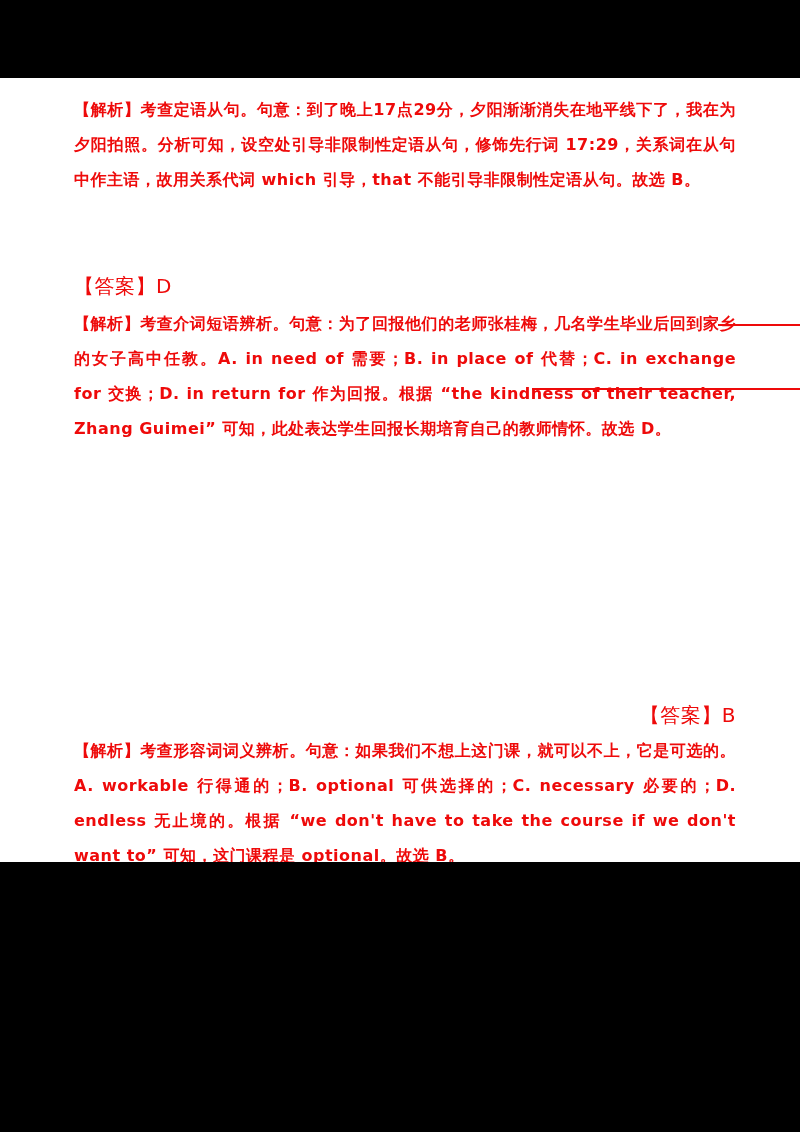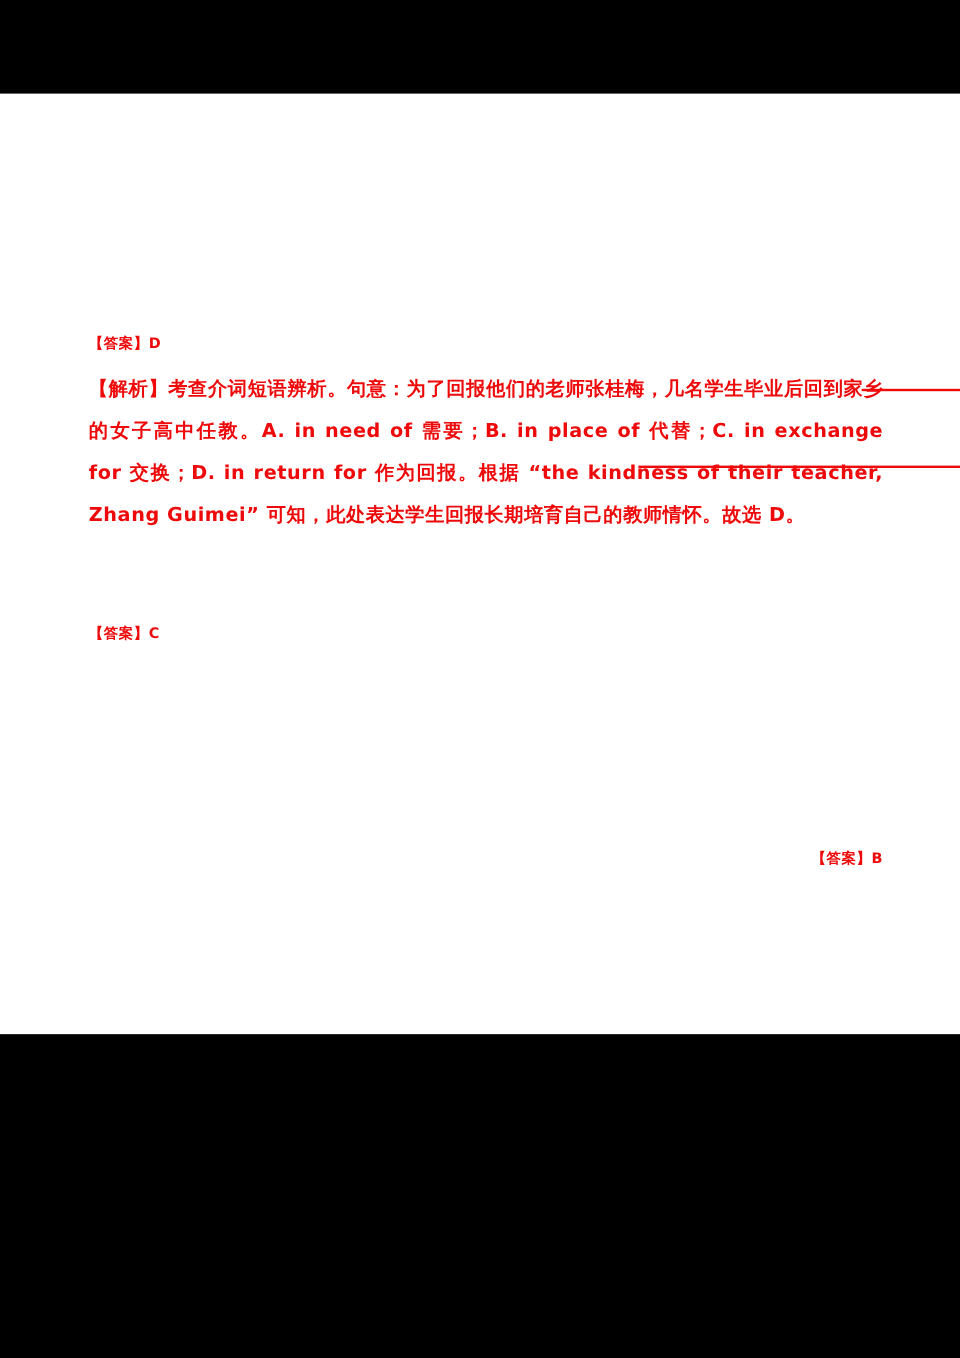--- a/index.html
+++ b/index.html
@@ -13,48 +13,49 @@
   .bar{position:absolute;left:0;width:800px;background:#000;}
   .bar.top{top:0;height:78px;}
   .bar.bottom{top:862px;height:270px;}
   .para{
     position:absolute;left:74px;width:662px;margin:0;
     color:#ee0a0a;font-size:16px;font-weight:bold;line-height:35px;
     text-align:justify;letter-spacing:0.5px;word-break:break-word;
   }
   .ans{
     position:absolute;left:74px;width:662px;margin:0;
-    color:#ee0a0a;font-size:12px;font-weight:bold;line-height:24px;
+    color:#ee0a0a;font-size:20px;font-weight:normal;line-height:24px;
     letter-spacing:0.5px;
   }
   .rule{
     position:absolute;height:2px;background:#ee0a0a;
   }
   .rule.r1{left:718px;top:324px;width:82px;}
   .rule.r2{left:532px;top:388px;width:268px;}
 </style>
 </head>
 <body>
 
 <div class="page">
 
   <div class="bar top"></div>
 
   <div class="paper">
 
+    <p class="para" style="top:14px;">【解析】考查定语从句。句意：到了晚上17点29分，夕阳渐渐消失在地平线下了，我在为夕阳拍照。分析可知，设空处引导非限制性定语从句，修饰先行词 17:29，关系词在从句中作主语，故用关系代词 which 引导，that 不能引导非限制性定语从句。故选 B。</p>
 
     <p class="ans" style="top:196px;">【答案】D</p>
 
     <p class="para" style="top:228px;">【解析】考查介词短语辨析。句意：为了回报他们的老师张桂梅，几名学生毕业后回到家乡的女子高中任教。A. in need of 需要；B. in place of 代替；C. in exchange for 交换；D. in return for 作为回报。根据 “the kindness of their teacher, Zhang Guimei” 可知，此处表达学生回报长期培育自己的教师情怀。故选 D。</p>
 
-    <p class="ans" style="top:438px;">【答案】C</p>
 
 
     <p class="ans" style="top:625px;text-align:right;">【答案】B</p>
 
+    <p class="para" style="top:655px;">【解析】考查形容词词义辨析。句意：如果我们不想上这门课，就可以不上，它是可选的。A. workable 行得通的；B. optional 可供选择的；C. necessary 必要的；D. endless 无止境的。根据 “we don't have to take the course if we don't want to” 可知，这门课程是 optional。故选 B。</p>
 
   </div>
 
   <div class="rule r1"></div>
   <div class="rule r2"></div>
 
   <div class="bar bottom"></div>
 
 </div>
 

